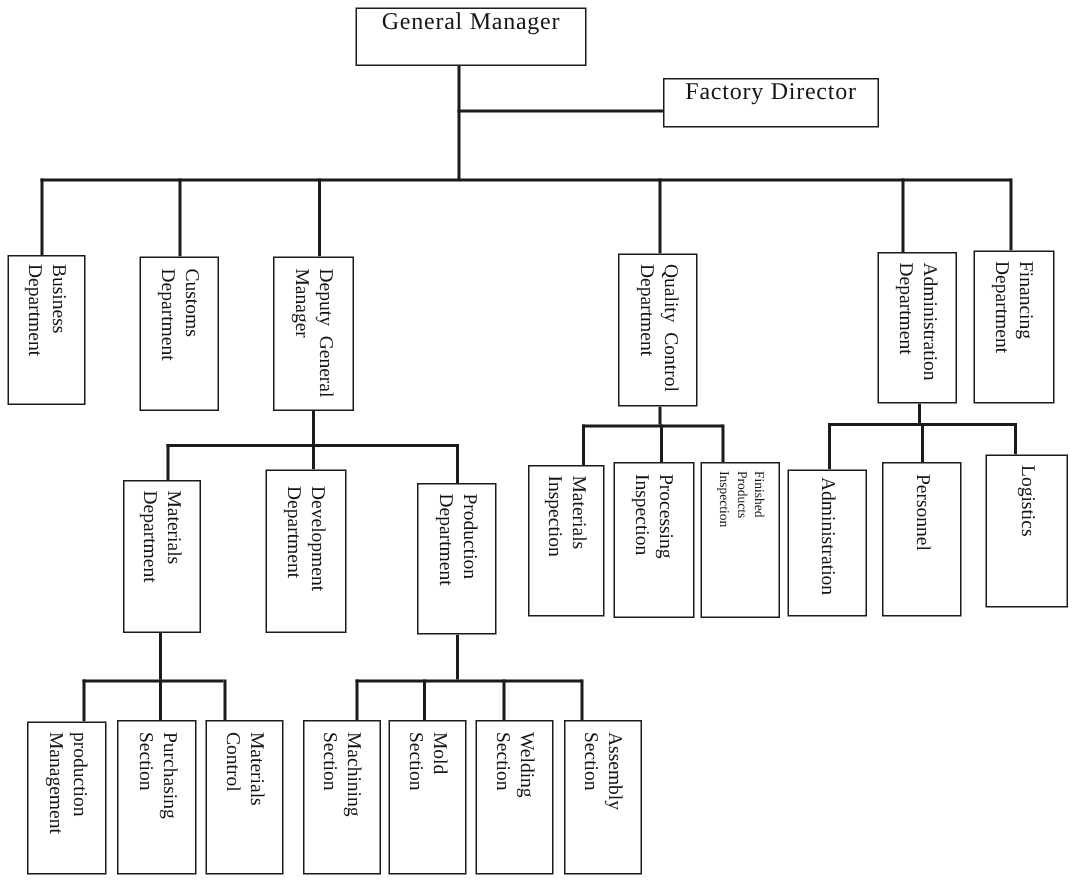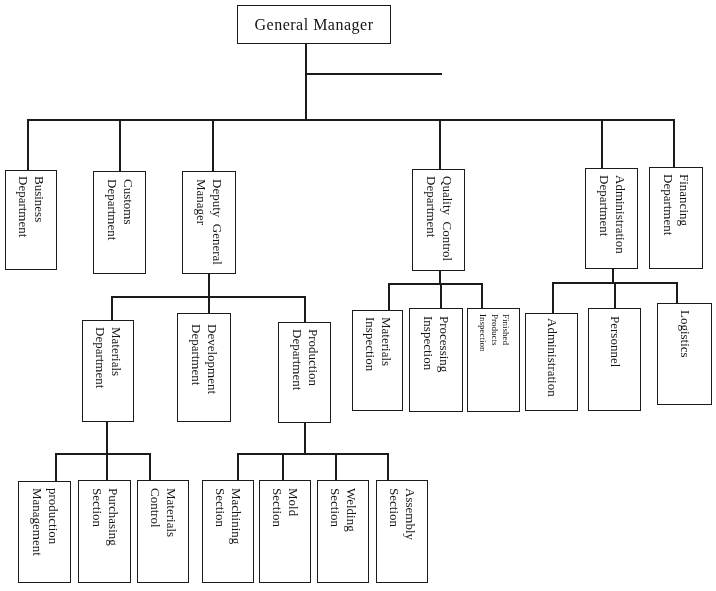--- a/index.html
+++ b/index.html
@@ -15,21 +15,21 @@
   .ln{position:absolute;background:#1b1b1b;}
   .ln.v{width:1.5px;}
   .ln.h{height:1.5px;}
   
   .box{
     position:absolute;
     box-sizing:border-box;
     border:1.5px solid #1b1b1b;
     background:#ffffff;
   }
-  .hbox{display:flex;align-items:center;justify-content:center;}
+  .hbox{display:flex;justify-content:center;}
   .ht{font-size:16px;white-space:pre;letter-spacing:0.5px;}
   
   .rot{
     position:absolute;
     left:50%;top:50%;
     width:96px;height:50px;
     margin-left:-48px;margin-top:-25px;
     transform:rotate(90deg);
     display:flex;flex-direction:column;justify-content:center;
   }
@@ -85,20 +85,23 @@
   <div class="ln v" style="left:304px;top:423px;height:30px"></div>
   <div class="ln h" style="left:237px;top:453px;width:151px"></div>
   <div class="ln v" style="left:237px;top:453px;height:27px"></div>
   <div class="ln v" style="left:282px;top:453px;height:27px"></div>
   <div class="ln v" style="left:335px;top:453px;height:27px"></div>
   <div class="ln v" style="left:387px;top:453px;height:27px"></div>
 
   <div class="box hbox" style="left:237px;top:5px;width:154px;height:39px">
     <span class="ht">General Manager</span>
   </div>
+  <div class="box hbox" style="left:442px;top:52px;width:144px;height:33px">
+    <span class="ht">Factory Director</span>
+  </div>
 
   <div class="box" style="left:5px;top:170px;width:52px;height:100px">
     <div class="rot">
         <span class="vt">Business
 Department</span>
       </div>
   </div>
   <div class="box" style="left:93px;top:171px;width:53px;height:103px">
     <div class="rot">
         <span class="vt">Customs

